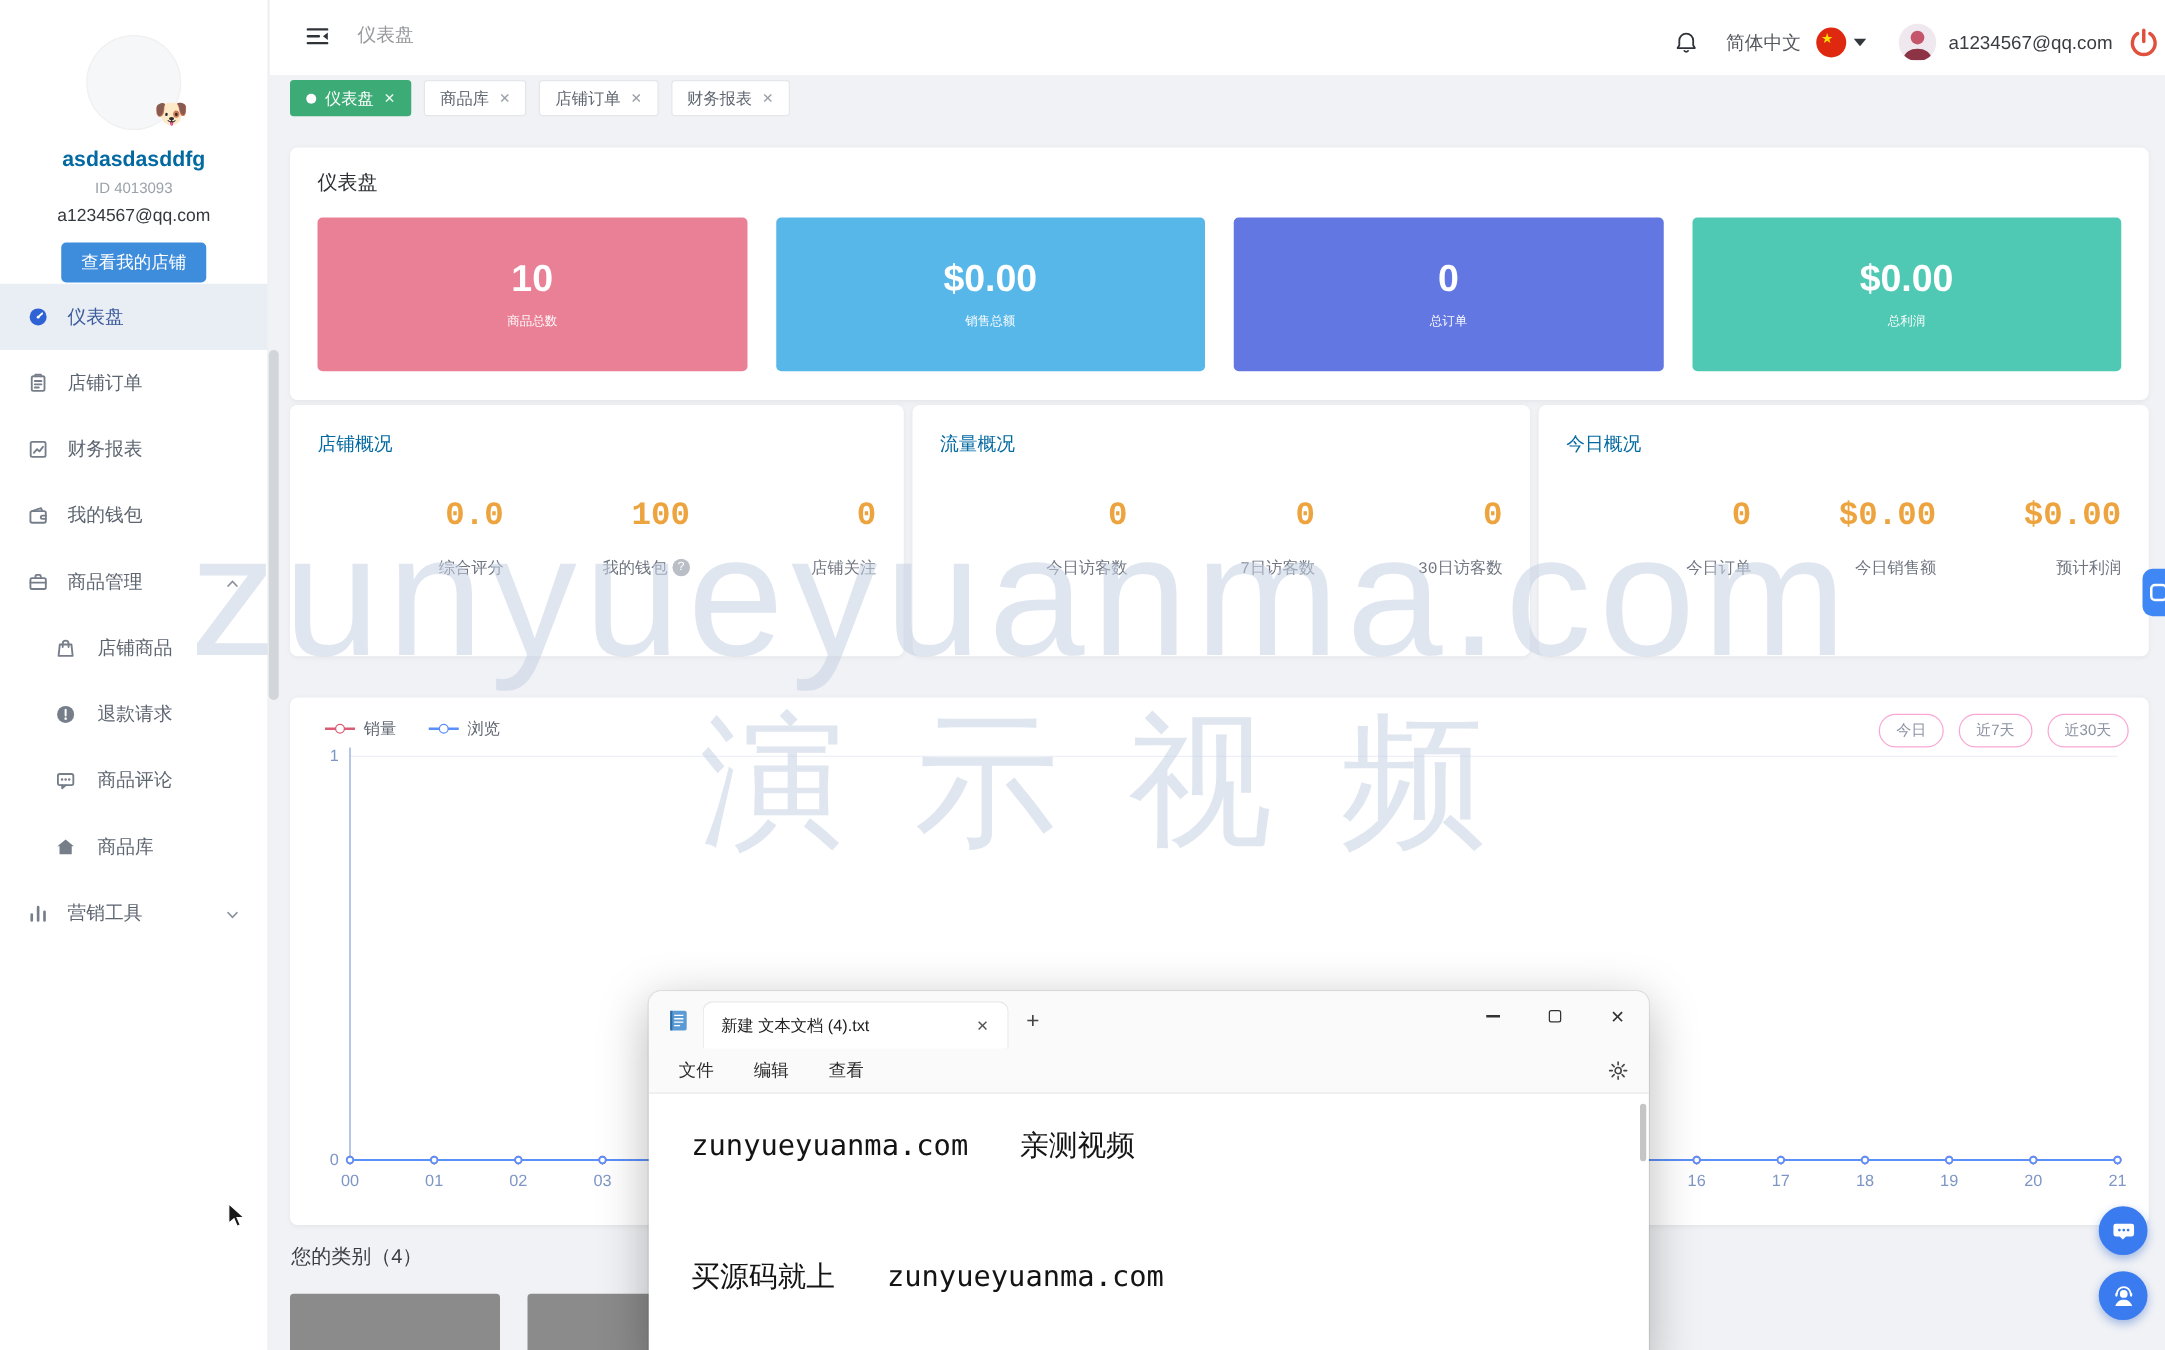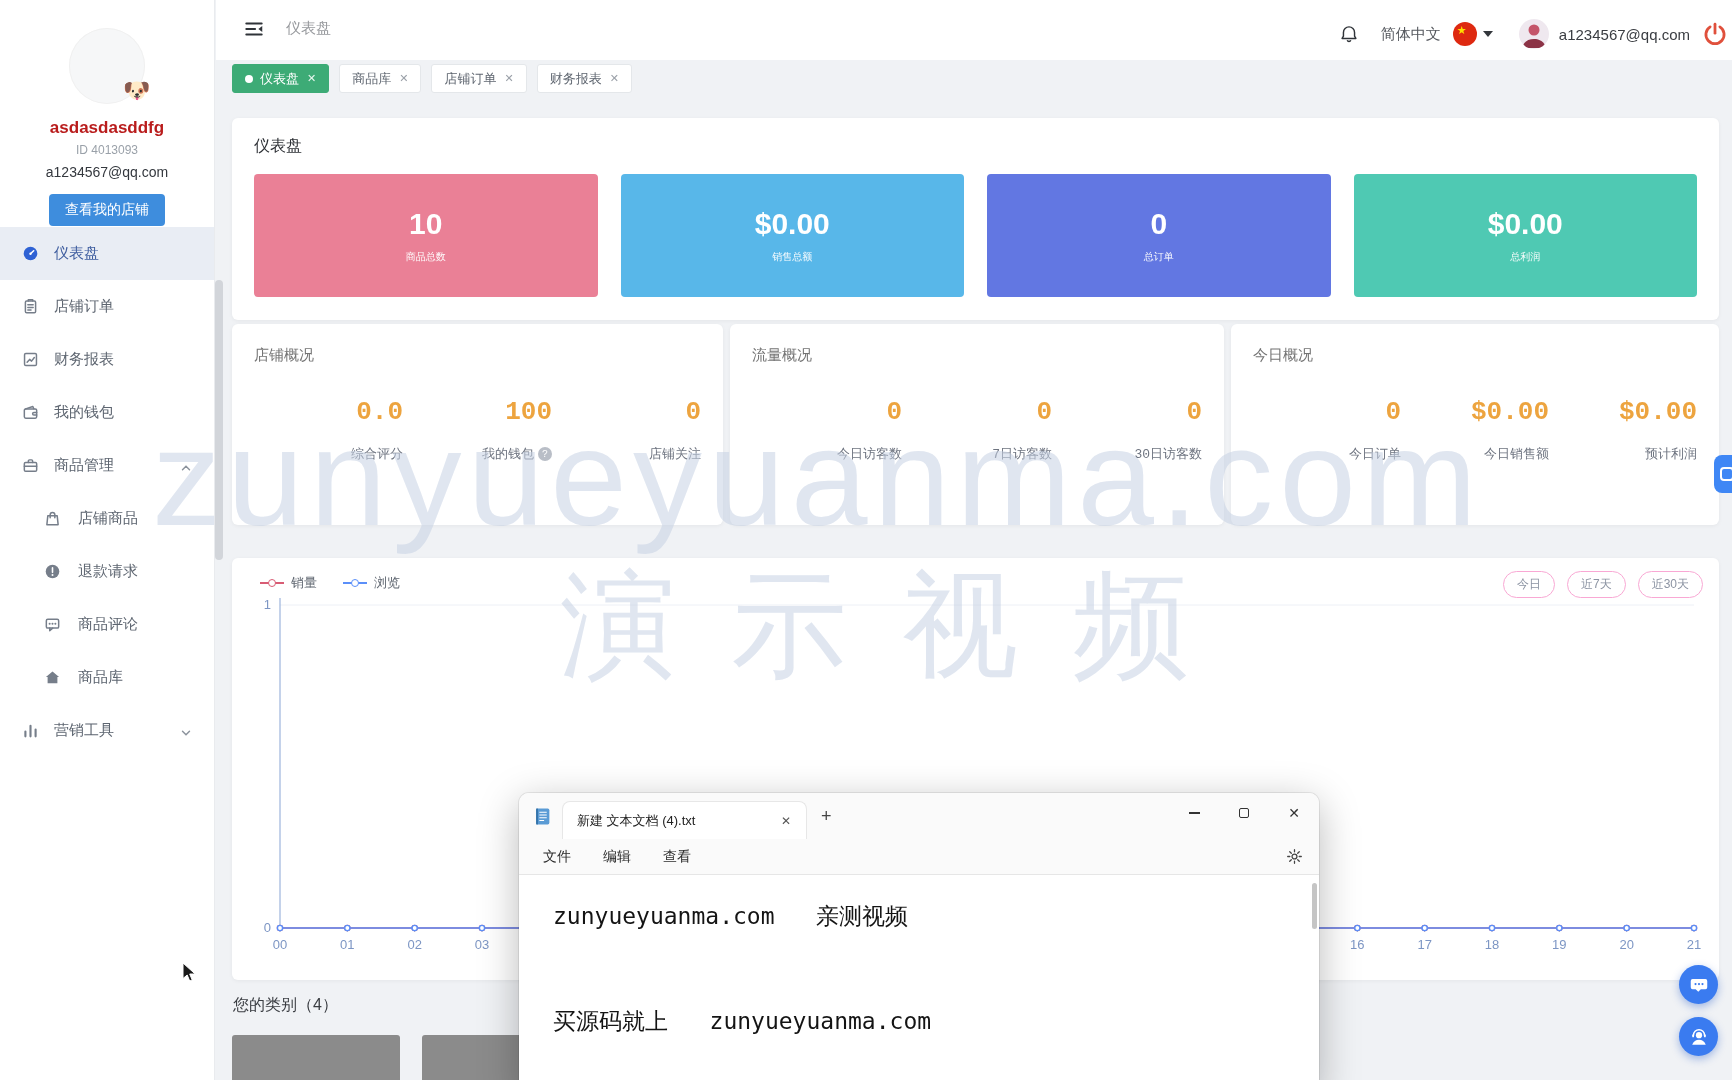--- a/index.html
+++ b/index.html
@@ -4,21 +4,21 @@
 <style>
   * { margin:0; padding:0; box-sizing:border-box; }
   html,body { width:1732px; height:1080px; overflow:hidden; }
   body { position:relative; background:#f0f2f5; font-family:"Liberation Sans","DejaVu Sans",sans-serif; color:#303133; }
 
   
   .sidebar { position:absolute; left:0; top:0; width:215px; height:1080px; background:#fff; border-right:1px solid #e9ebee; z-index:2; }
   .profile { padding-top:28px; text-align:center; }
   .avatar-big { position:relative; width:76px; height:76px; margin:0 auto; border-radius:50%; background:#f6f7f8; box-shadow:0 0 0 1px #f0f0f0 inset; }
   .avatar-badge { position:absolute; right:-6px; bottom:2px; font-size:22px; line-height:1; }
-  .p-name { margin-top:14px; font-size:17px; font-weight:bold; color:#b91c1c; }
+  .p-name { margin-top:14px; font-size:17px; font-weight:bold; color:#0369a1; }
   .p-id { margin-top:5px; font-size:12px; color:#9aa1a9; }
   .p-email { margin-top:7px; font-size:14px; color:#34383e; }
   .shop-btn { margin-top:14px; display:inline-block; background:#3e8ddd; color:#fff; font-size:14px; border:none; border-radius:4px; padding:7px 16px; cursor:pointer; font-family:inherit; }
   .menu { position:absolute; left:0; top:227px; width:100%; }
   .sd-item { position:relative; height:53px; display:flex; align-items:center; cursor:pointer; color:#5d6570; }
   .sd-item .sd-ic { position:absolute; left:22px; width:17px; height:17px; color:#767e8a; display:flex; }
   .sd-item .sd-label { position:absolute; left:54px; font-size:15px; }
   .sd-item.sub .sd-ic { left:44px; }
   .sd-item.sub .sd-label { left:78px; }
   .sd-item.active { background:#e9edf4; color:#3d5c9e; }
@@ -52,21 +52,21 @@
   
   .card { position:absolute; background:#fff; border-radius:6px; box-shadow:0 1px 4px rgba(0,0,0,.05); z-index:1; }
   #dash-card { left:232px; top:118px; width:1487px; height:202px; padding:18px 22px; }
   .dash-title { font-size:16px; color:#2d3035; }
   .stat-row { display:flex; gap:23px; margin-top:17px; }
   .stat { flex:1; height:123px; border-radius:4px; color:#fff; display:flex; flex-direction:column; align-items:center; justify-content:center; }
   .stat .v { font-size:30px; font-weight:bold; }
   .stat .l { font-size:10px; margin-top:9px; opacity:.96; }
 
   .panel { position:absolute; top:324px; height:201px; background:#fff; border-radius:6px; box-shadow:0 1px 4px rgba(0,0,0,.05); padding:22px; z-index:1; }
-  .panel-title { font-size:15px; color:#737373; }
+  .panel-title { font-size:15px; color:#0369a1; }
   .pstats { display:flex; margin-top:32px; }
   .pcol { flex:1; text-align:right;font-family:Liberation Mono, monospace; }
   .pnum { font-size:26px; font-weight:bold; color:#eda43f; }
   .plabel { margin-top:18px; font-size:13px; color:#6e7480; display:inline-flex; align-items:center; gap:4px; }
   .help-dot { width:14px; height:14px; border-radius:50%; background:#b9bec7; color:#fff; font-size:10px; display:inline-flex; align-items:center; justify-content:center; }
 
   #chart-card { left:232px; top:558px; width:1487px; height:422px; }
   .legend { position:absolute; left:28px; top:16px; display:flex; gap:26px; align-items:flex-start; z-index:2; }
   .lg-item { display:flex; align-items:center; gap:7px; font-size:13px; color:#5f6670; cursor:pointer; }
   .lg-mark { position:relative; width:24px; height:8px; }

